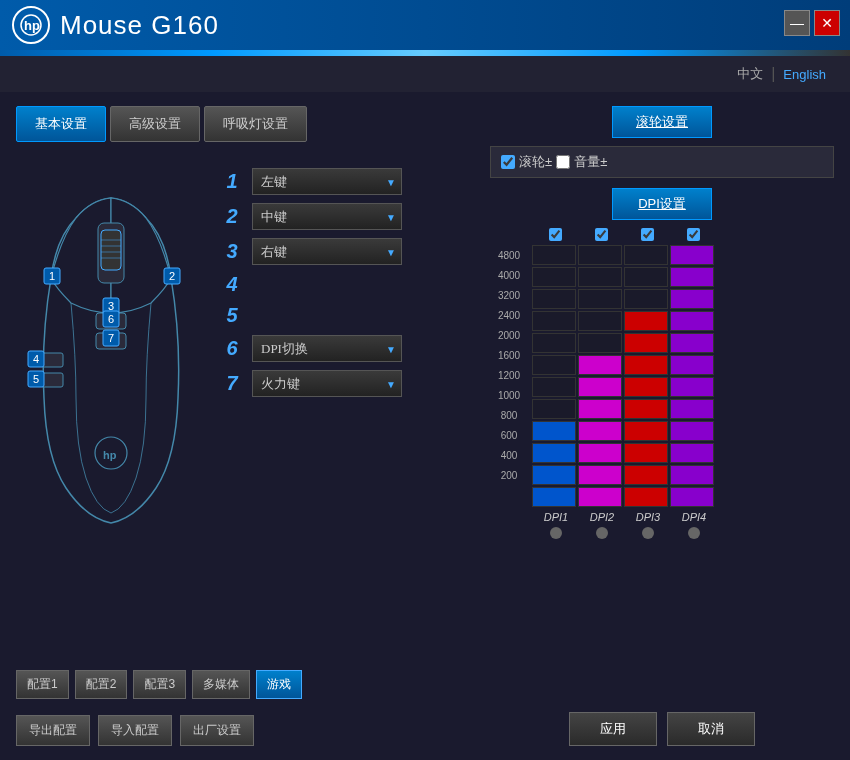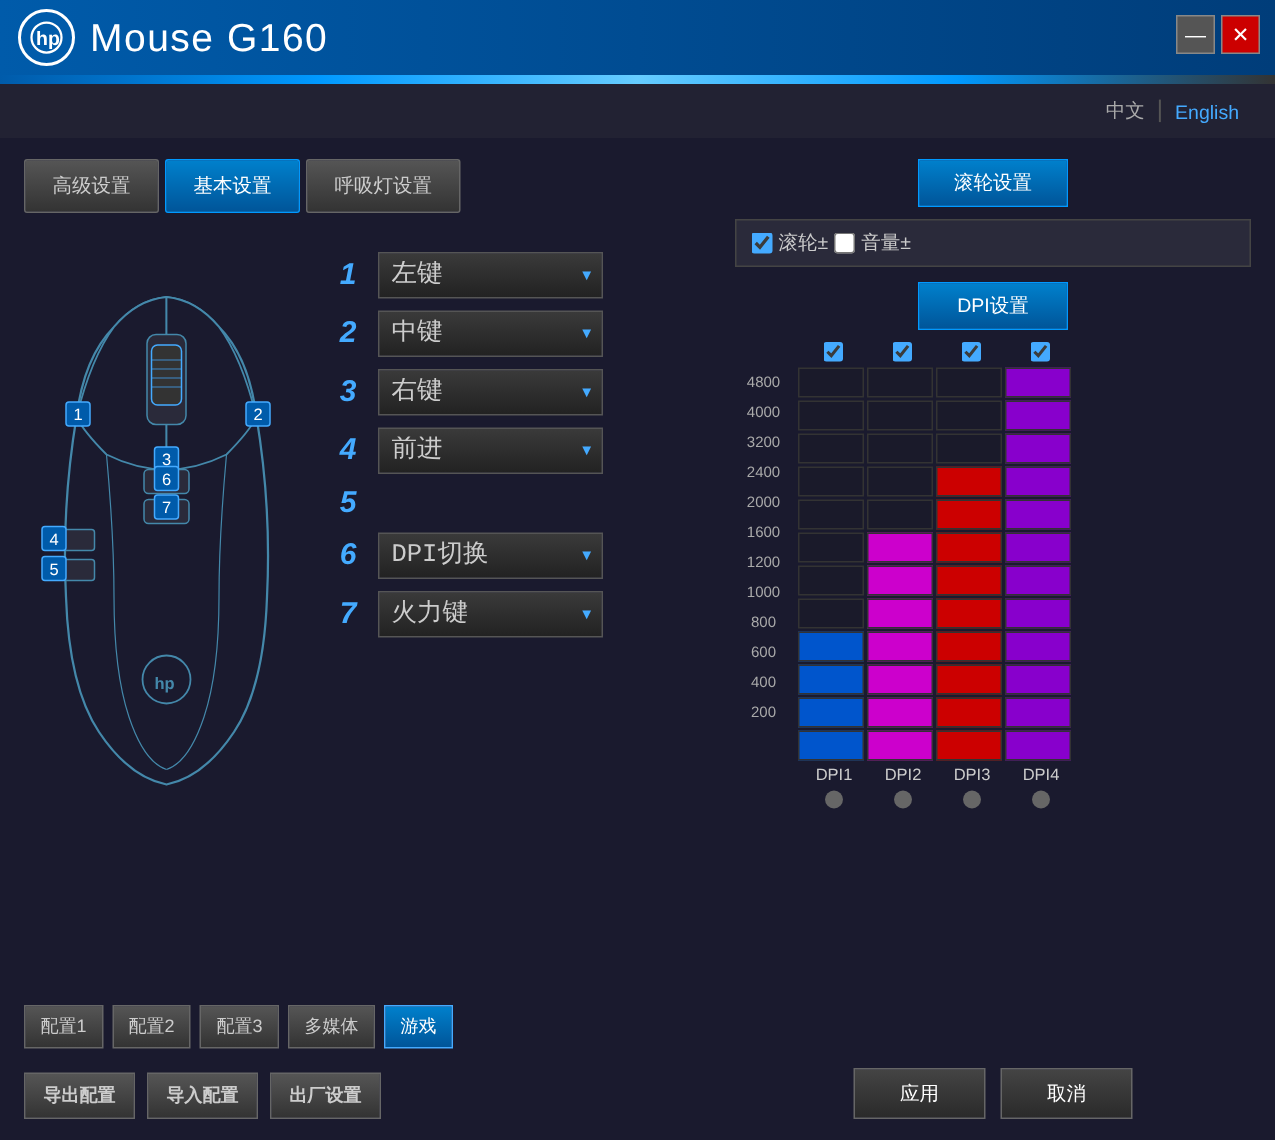--- a/index.html
+++ b/index.html
@@ -156,22 +156,22 @@
     .btn-select-wrapper {
       position: relative;
       width: 150px;
     }
     .btn-select-wrapper select {
       width: 100%;
       background: linear-gradient(to bottom, #3a3a3a, #222);
       border: 1px solid #555;
       color: #ccc;
       padding: 5px 24px 5px 8px;
-      font-size: 17px;
-      font-family: Liberation Mono, monospace;
+      font-size: 13px;
+      font-family: Liberation Serif, serif;
       cursor: pointer;
       appearance: none;
       -webkit-appearance: none;
     }
     .btn-select-wrapper::after {
       content: '▼';
       position: absolute;
       right: 6px;
       top: 50%;
       transform: translateY(-50%);
@@ -209,21 +209,20 @@
       padding-top: 6px;
     }
     .action-btn {
       background: linear-gradient(to bottom, #555, #333);
       border: 1px solid #666;
       color: #ccc;
       padding: 6px 12px;
       font-size: 12px;
       cursor: pointer;
       font-family: inherit;
-      font-weight: bold;
     }
 
     
     .right-panel {
       flex: 1;
       display: flex;
       flex-direction: column;
       gap: 10px;
     }
 
@@ -231,20 +230,21 @@
     .section-btn {
       background: linear-gradient(to bottom, #0080cc, #005599);
       border: 1px solid #0099ff;
       color: #fff;
       padding: 6px 16px;
       font-size: 13px;
       cursor: pointer;
       font-family: inherit;
       text-align: center;
       min-width: 100px;
+      text-decoration: underline;
     }
     .checkbox-row {
       display: flex;
       align-items: center;
       gap: 4px;
       background: #2a2a3a;
       border: 1px solid #444;
       padding: 6px 10px;
     }
     .cb-item {
@@ -317,20 +317,21 @@
     .dpi-cell.filled-blue { background: #0055cc; }
     .dpi-cell.filled-magenta { background: #cc00cc; }
     .dpi-cell.filled-red { background: #cc0000; }
     .dpi-cell.filled-purple { background: #8800cc; }
 
     .dpi-footer {
       display: flex;
       gap: 2px;
       margin-left: 44px;
       margin-top: 4px;
+      font-style: italic;
     }
     .dpi-footer-label {
       width: 44px;
       text-align: center;
       font-size: 11px;
       color: #ccc;
     }
     .dpi-dots {
       display: flex;
       gap: 2px;
@@ -389,22 +390,22 @@
   <span class="lang-cn">中文</span>
   <span class="lang-sep">|</span>
   <span class="lang-en">English</span>
 </div>
 
 <div class="main-content">
 
   <div class="left-panel">
 
     <div class="tab-bar">
+      <button class="tab-btn active">基本设置</button>
       <button class="tab-btn">高级设置</button>
-      <button class="tab-btn active">基本设置</button>
       <button class="tab-btn">呼吸灯设置</button>
     </div>
 
     <div class="mouse-area">
 
       <div class="mouse-svg-container">
         <svg width="190" height="370" viewBox="0 0 190 370" xmlns="http://www.w3.org/2000/svg">
 
           <path d="M60,60 Q40,80 35,120 Q25,180 28,240 Q30,300 50,330 Q70,360 95,365 Q120,360 140,330 Q160,300 162,240 Q165,180 155,120 Q150,80 130,60 Q115,42 95,40 Q75,42 60,60 Z" fill="#1a1a2e" stroke="#4488aa" stroke-width="1.5"></path>
 
@@ -477,25 +478,20 @@
         <div class="btn-row">
           <span class="btn-num">3</span>
           <div class="btn-select-wrapper">
             <select>
               <option>右键</option>
             </select>
           </div>
         </div>
         <div class="btn-row">
           <span class="btn-num">4</span>
-          <div class="btn-select-wrapper">
-            <select>
-              <option>前进</option>
-            </select>
-          </div>
         </div>
         <div class="btn-row">
           <span class="btn-num">5</span>
         </div>
         <div class="btn-row">
           <span class="btn-num">6</span>
           <div class="btn-select-wrapper">
             <select>
               <option>DPI切换</option>
             </select>

